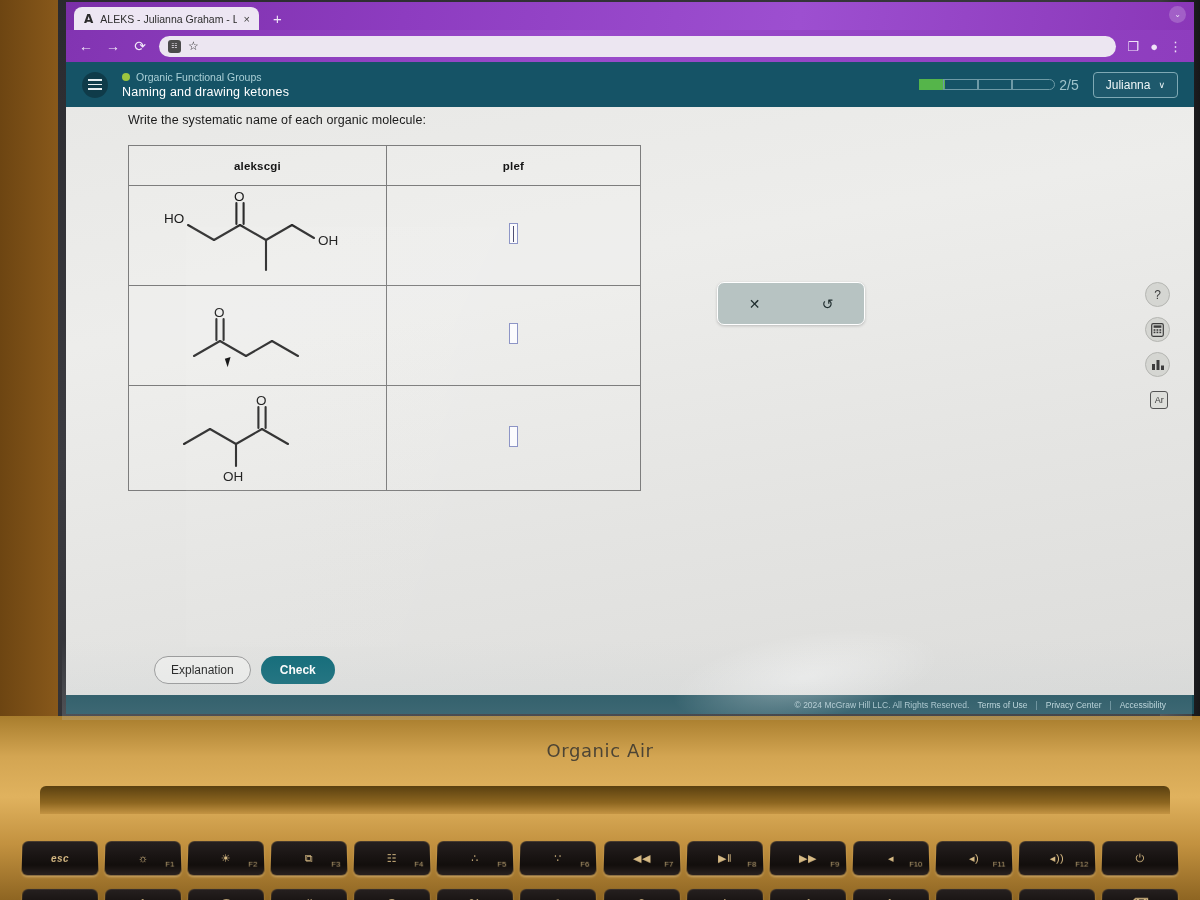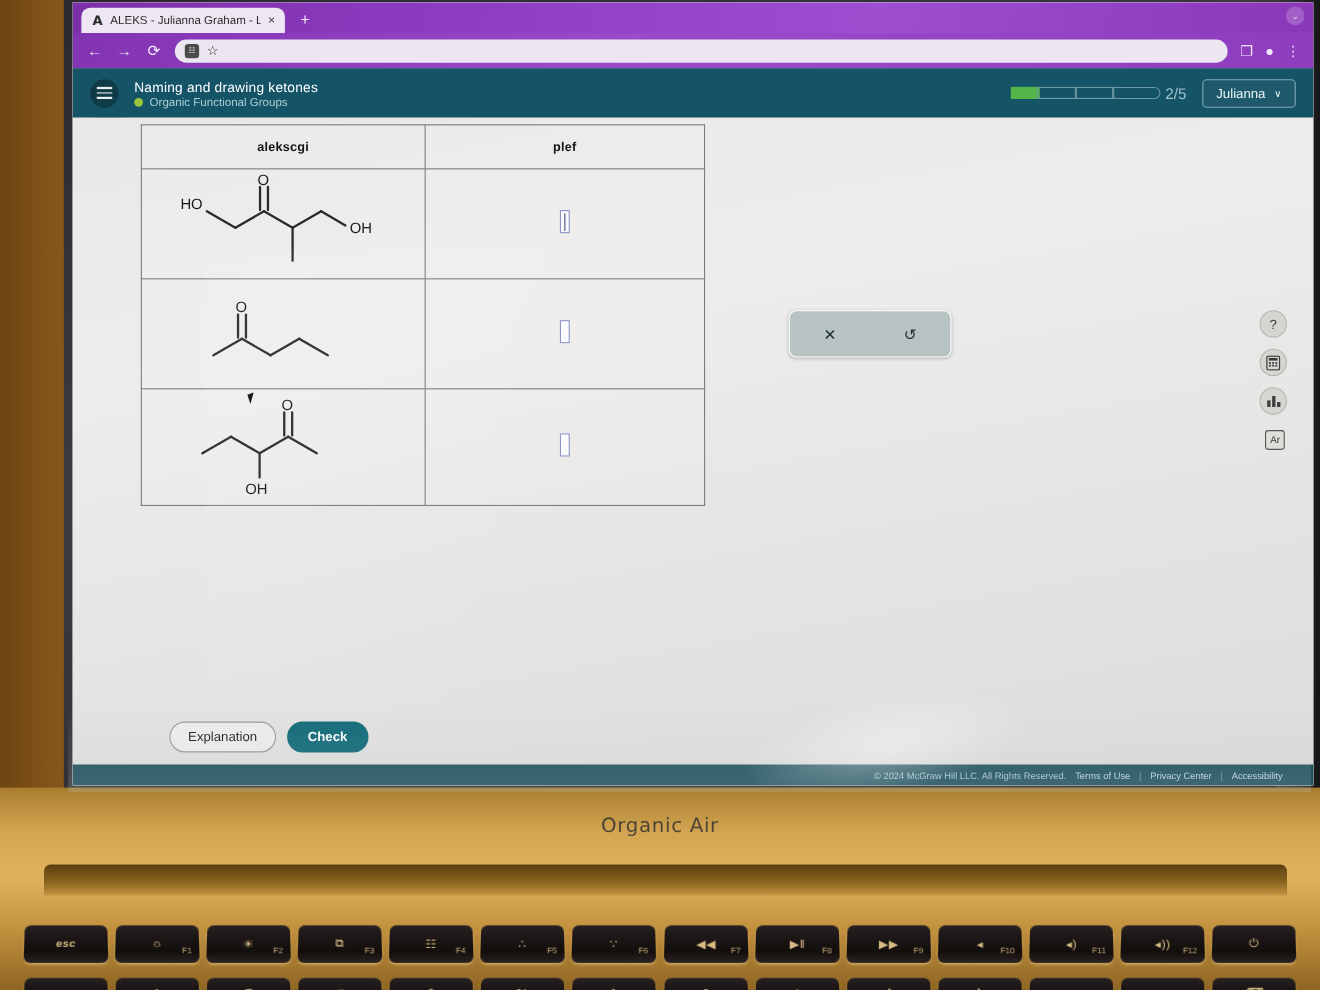--- a/index.html
+++ b/index.html
@@ -309,25 +309,25 @@
 
   <div id="app">
 
     <div id="app-header">
       <div id="hamburger">
         <span></span>
           <span></span>
           <span></span>
       </div>
       <div id="title-block">
-        <div id="lesson-title">Naming and drawing ketones</div>
         <div id="topic-line">
           <span id="topic-dot"></span>
           <span id="topic-text">Organic Functional Groups</span>
         </div>
+        <div id="lesson-title">Naming and drawing ketones</div>
       </div>
       <div id="progress-wrap">
         <div id="segbar">
           <span class="seg first"></span>
           <span class="seg"></span>
           <span class="seg"></span>
           <span class="seg last"></span>
         </div>
         <span id="progress-label">2/5</span>
       </div>
@@ -335,20 +335,21 @@
         <span id="user-name">Julianna</span>
         <span id="user-caret">∨</span>
       </div>
     </div>
 
     <div id="collapse-tab">∨</div>
 
     <div id="canvas">
 
       <div id="workarea">
+        <div id="prompt">Write the systematic name of each organic molecule:</div>
 
         <table id="qtable">
           <thead>
             <tr>
               <th class="col-structure">alekscgi</th>
               <th class="col-name">plef</th>
             </tr>
           </thead>
           <tbody>
 

